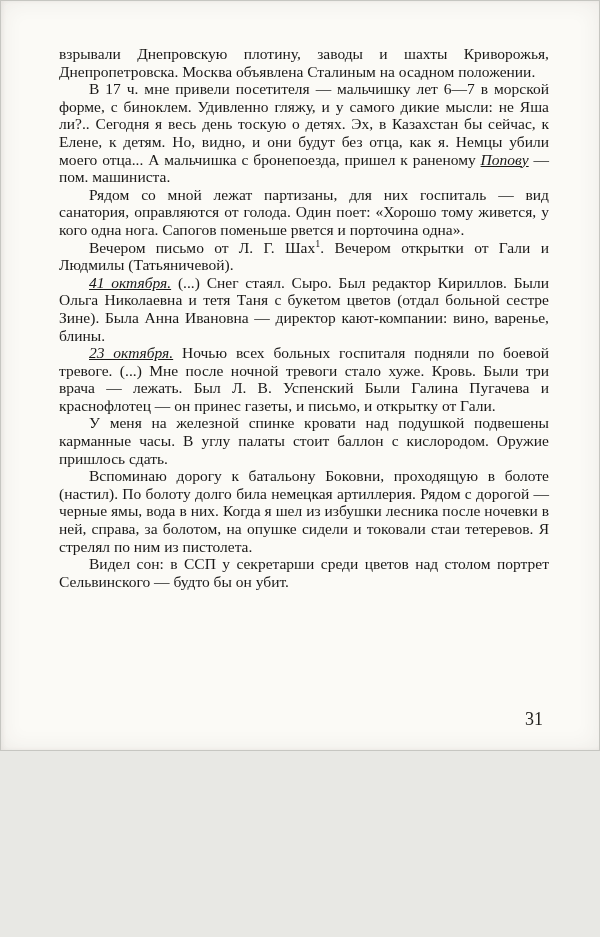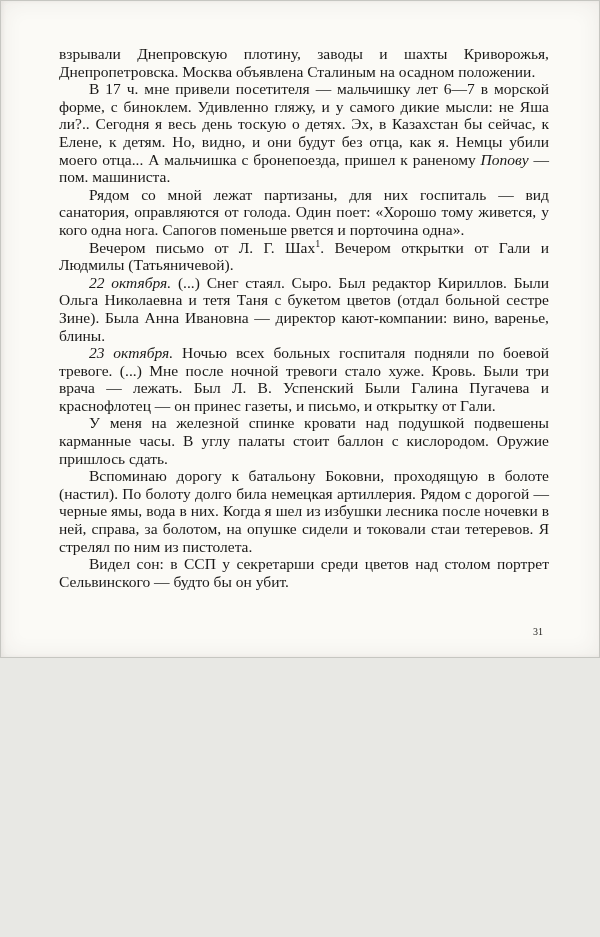--- a/index.html
+++ b/index.html
@@ -4,21 +4,21 @@
 <style>
   html, body {
     margin: 0;
     padding: 0;
     background: #e8e8e4;
     font-family: "Liberation Serif", "DejaVu Serif", serif;
   }
   .page {
     position: relative;
     width: 600px;
-    height: 658px;
+    height: 751px;
     margin: 0 auto;
     box-sizing: border-box;
     background: #fbfaf6;
     border: 1px solid #c6c6c1;
     box-shadow: inset 0 0 22px rgba(60,55,45,0.08), inset 2px 0 4px rgba(60,55,45,0.06);
     overflow: hidden;
   }
   .text-column {
     position: absolute;
     left: 58px;
@@ -31,20 +31,21 @@
   }
   .text-column p {
     margin: 0;
     padding: 0;
   }
   .text-column p.indent {
     text-indent: 30px;
   }
   .text-column em {
     font-style: italic;
+    text-decoration: underline;
   }
   sup {
     font-size: 10px;
     line-height: 0;
     vertical-align: super;
   }
   .footnote-block {
     position: absolute;
     left: 58px;
     right: 50px;
@@ -60,35 +61,35 @@
   .footnote-text {
     font-size: 13px;
     line-height: 16.5px;
     text-align: justify;
     text-indent: 22px;
   }
   .page-number {
     position: absolute;
     right: 56px;
     bottom: 20px;
-    font-size: 10px;
+    font-size: 18px;
     color: #23221f;
   }
 </style>
 </head>
 <body>
 
 <div class="page">
 
   <div class="text-column">
       <p class=""><span>взрывали Днепровскую плотину, заводы и шахты Криворожья, Днепропетровска. Москва объявлена Сталиным на осадном положении.</span></p>
       <p class="indent"><span>В 17 ч. мне привели посетителя — мальчишку лет 6—7 в морской форме, с биноклем. Удивленно гляжу, и у самого дикие мысли: не Яша ли?.. Сегодня я весь день тоскую о детях. Эх, в Казахстан бы сейчас, к Елене, к детям. Но, видно, и они будут без отца, как я. Немцы убили моего отца... А мальчишка с бронепоезда, пришел к раненому </span><em>Попову</em><span> — пом. машиниста.</span></p>
       <p class="indent"><span>Рядом со мной лежат партизаны, для них госпиталь — вид санатория, оправляются от голода. Один поет: «Хорошо тому живется, у кого одна нога. Сапогов поменьше рвется и порточина одна».</span></p>
       <p class="indent"><span>Вечером письмо от Л. Г. Шах</span><sup>1</sup><span>. Вечером открытки от Гали и Людмилы (Татьяничевой).</span></p>
-      <p class="indent"><em>22 октября.</em><span> (...) Снег стаял. Сыро. Был редактор Кириллов. Были Ольга Николаевна и тетя Таня с букетом цветов (отдал больной сестре Зине). Была Анна Ивановна — директор кают-компании: вино, варенье, блины.</span></p>
+      <p class="indent"><em>41 октября.</em><span> (...) Снег стаял. Сыро. Был редактор Кириллов. Были Ольга Николаевна и тетя Таня с букетом цветов (отдал больной сестре Зине). Была Анна Ивановна — директор кают-компании: вино, варенье, блины.</span></p>
       <p class="indent"><em>23 октября.</em><span> Ночью всех больных госпиталя подняли по боевой тревоге. (...) Мне после ночной тревоги стало хуже. Кровь. Были три врача — лежать. Был Л. В. Успенский Были Галина Пугачева и краснофлотец — он принес газеты, и письмо, и открытку от Гали.</span></p>
       <p class="indent"><span>У меня на железной спинке кровати над подушкой подвешены карманные часы. В углу палаты стоит баллон с кислородом. Оружие пришлось сдать.</span></p>
       <p class="indent"><span>Вспоминаю дорогу к батальону Боковни, проходящую в болоте (настил). По болоту долго била немецкая артиллерия. Рядом с дорогой — черные ямы, вода в них. Когда я шел из избушки лесника после ночевки в ней, справа, за болотом, на опушке сидели и токовали стаи тетеревов. Я стрелял по ним из пистолета.</span></p>
       <p class="indent"><span>Видел сон: в ССП у секретарши среди цветов над столом портрет Сельвинского — будто бы он убит.</span></p>
     </div>
 
   <div class="footnote-block">
     <div class="footnote-rule"></div>
   </div>
 

